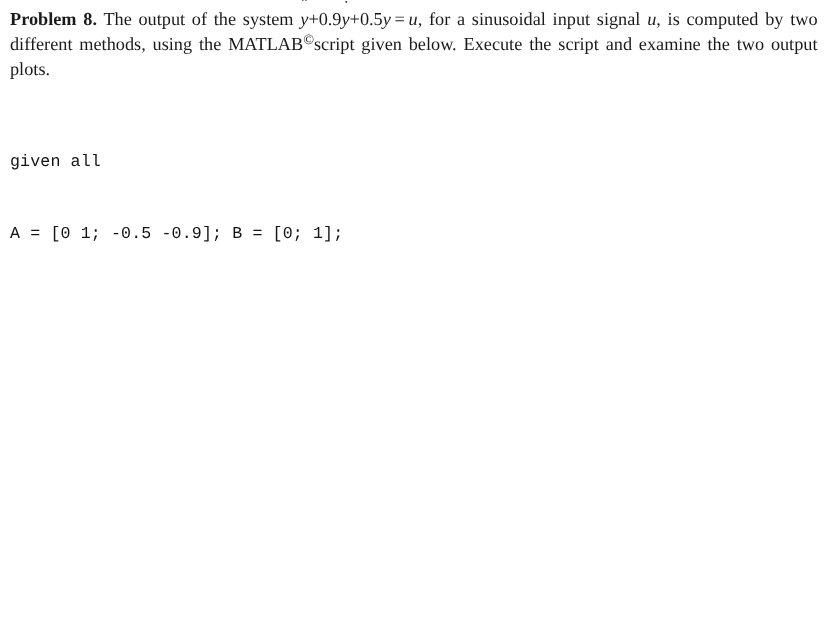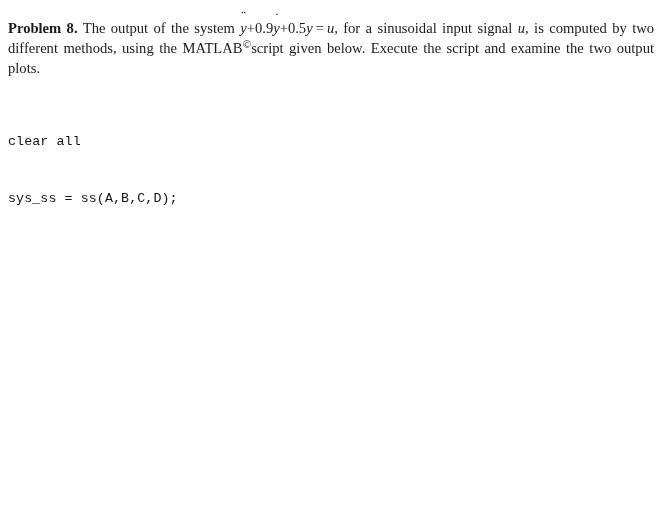--- a/index.html
+++ b/index.html
@@ -14,21 +14,21 @@
     font-family: "Liberation Serif", "DejaVu Serif", serif;
     color: #1a1a1a;
     -webkit-font-smoothing: antialiased;
   }
 
   .page {
     position: relative;
     width: 661px;
     height: 506px;
     box-sizing: border-box;
-    padding: 18px 6px 0 8px;
+    padding: 6px 6px 0 8px;
   }
 
   
   .intro {
     font-size: 14.6px;
     line-height: 20.2px;
     text-align: justify;
     text-justify: inter-word;
     margin: 0;
     padding-right: 1px;
@@ -111,22 +111,22 @@
   }
 </style>
 </head>
 <body>
 
 <div class="page">
 
   <p class="intro"><span class="lead">Problem 8.</span> <span>The output of the system</span> <span class="math"><span class="ddot">y</span><span class="op">+</span><span class="num">0.9</span><span class="dot1">y</span><span class="op">+</span><span class="num">0.5</span>y<span class="eqsign">=</span>u</span><span>, for a sinusoidal input signal</span> <span class="math">u</span><span>, is computed by two different methods, using the</span> <span class="nb"><span>MATLAB</span><sup class="copy">©</sup></span><span>script given below. Execute the script and examine the two output plots.</span></p>
 
   <div class="code code-block">
-    <div class="code-line">clear all</div>
-    <div class="code-line">sys_ss = ss(A,B,C,D);</div>
+    <div class="code-line">given all</div>
+    <div class="code-line">A = [0 1; -0.5 -0.9]; B = [0; 1];</div>
     <div class="code-gap"></div>
     <div class="code-gap"></div>
     
     
     
     
     
     
     
     

